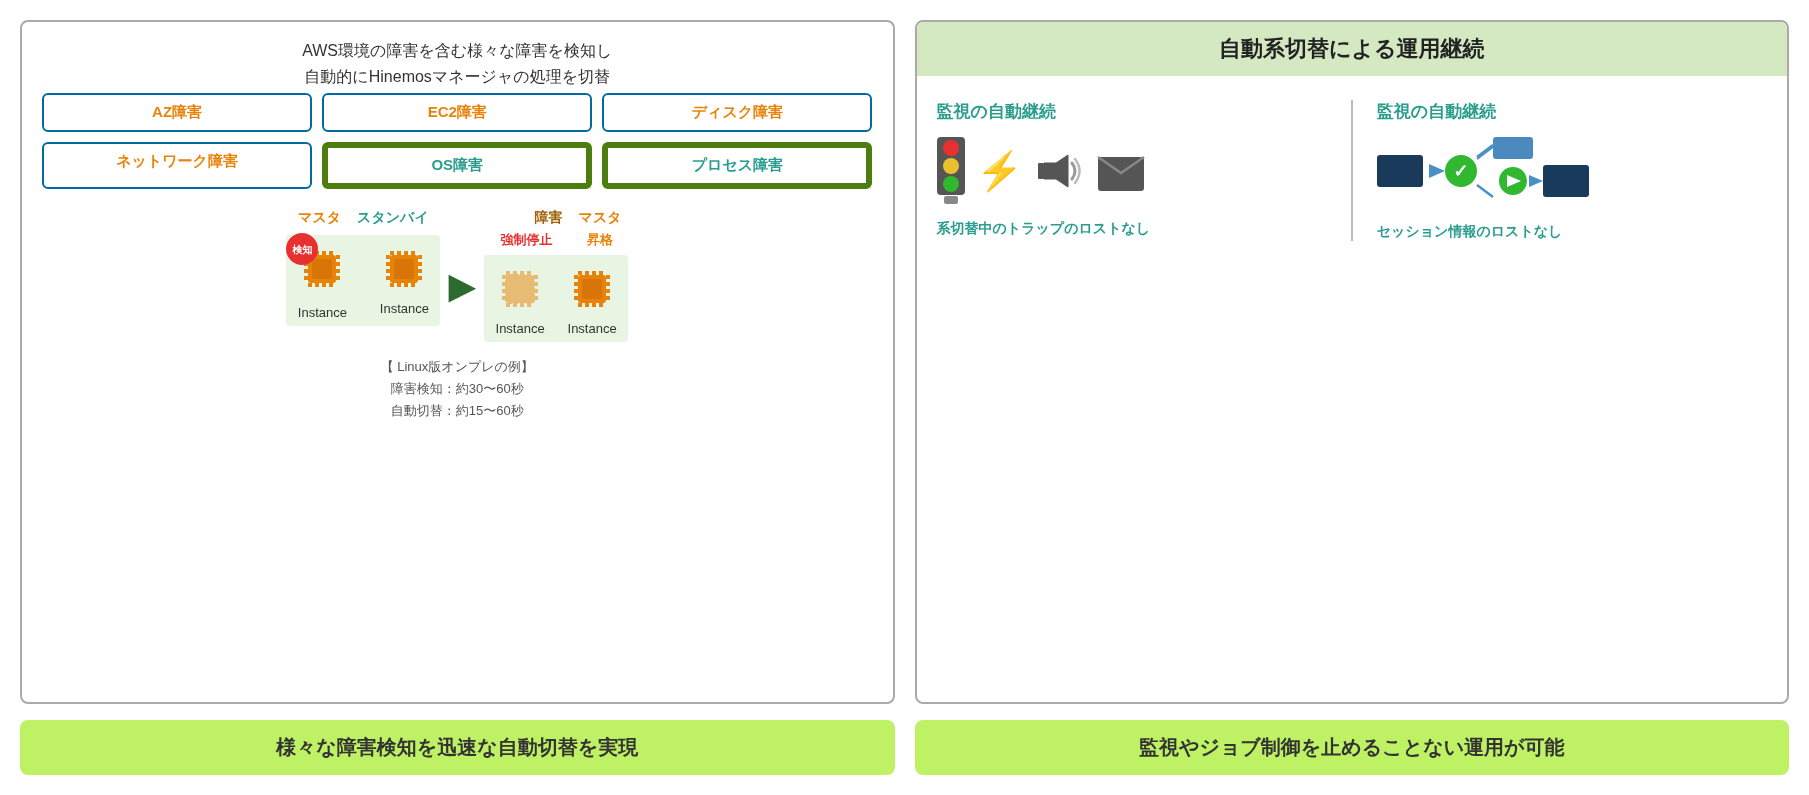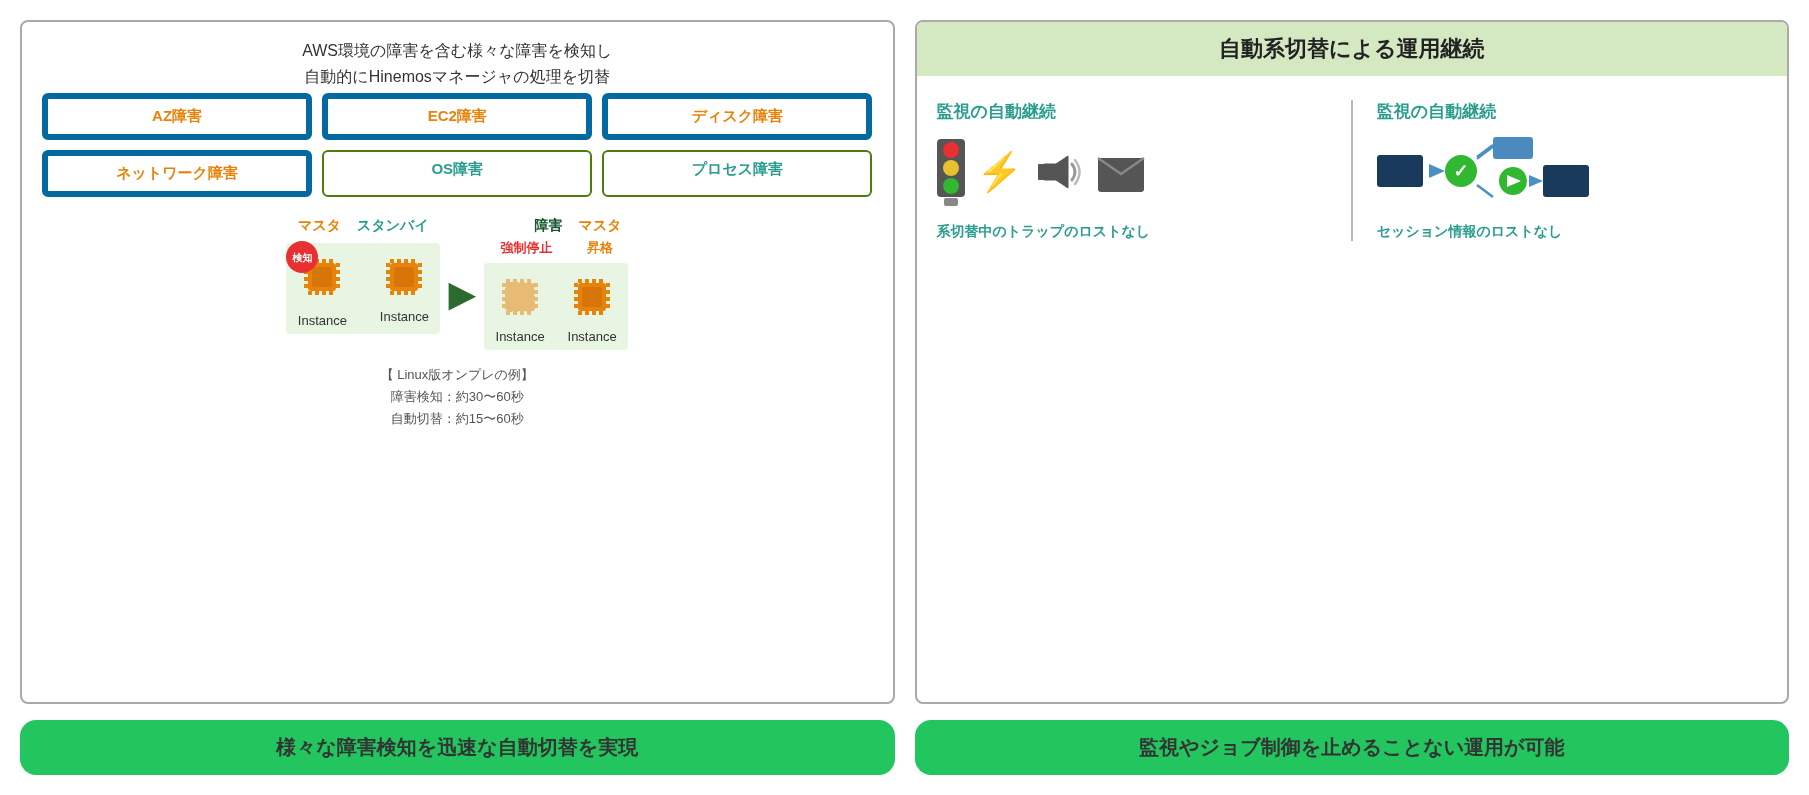--- a/index.html
+++ b/index.html
@@ -59,26 +59,26 @@
 
     .fault-badge {
       border-radius: 6px;
       padding: 8px 6px;
       text-align: center;
       font-size: 15px;
       font-weight: bold;
     }
 
     .fault-badge.orange {
-      border: 6px solid #0369a1;
+      border: 2px solid #0369a1;
       color: #e8830a;
     }
 
     .fault-badge.teal {
-      border: 2px solid #4d7c0f;
+      border: 6px solid #4d7c0f;
       color: #2a9d8f;
     }
 
     
     .failover-diagram {
       display: flex;
       align-items: flex-start;
       justify-content: center;
       gap: 0px;
       margin-top: 10px;
@@ -86,21 +86,21 @@
     }
 
     .instance-label-top {
       font-size: 14px;
       font-weight: bold;
       margin-bottom: 4px;
     }
 
     .master-color { color: #e8830a; }
     .standby-color { color: #2a9d8f; }
-    .fault-color { color: #14532d; padding-left: 44px; }
+    .fault-color { color: #a16207; padding-left: 44px; }
 
     .instance-wrapper {
       position: relative;
       display: flex;
       flex-direction: column;
       align-items: center;
     }
 
     .instance-text {
       font-size: 13px;
@@ -164,21 +164,20 @@
       display: flex;
       gap: 20px;
       margin-top: 8px;
     }
 
     .auto-col {
       flex: 1;
       display: flex;
       flex-direction: column;
       align-items: flex-start;
-      justify-content: space-between;
     }
 
     .auto-title {
       font-size: 17px;
       font-weight: bold;
       color: #2a9d8f;
       margin-bottom: 14px;
     }
 
     .icons-row {
@@ -233,22 +232,22 @@
     }
 
     
     .bottom-banners {
       display: flex;
       gap: 20px;
     }
 
     .bottom-banner {
       flex: 1;
-      background: #22c55e;
-      border-radius: 16px;
+      background: #bef264;
+      border-radius: 8px;
       padding: 14px 20px;
       text-align: center;
       font-size: 20px;
       font-weight: bold;
       color: #333;
     }
 
     .divider-v {
       width: 2px;
       background: #bbb;

